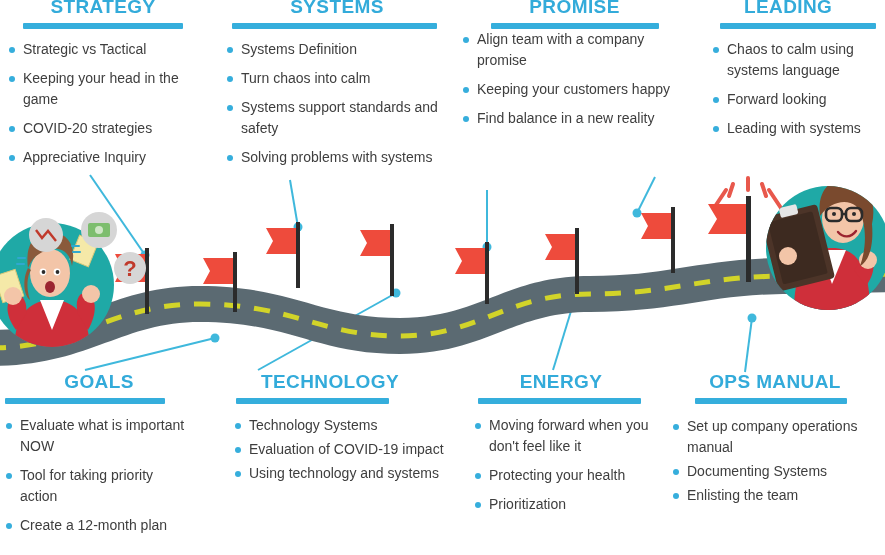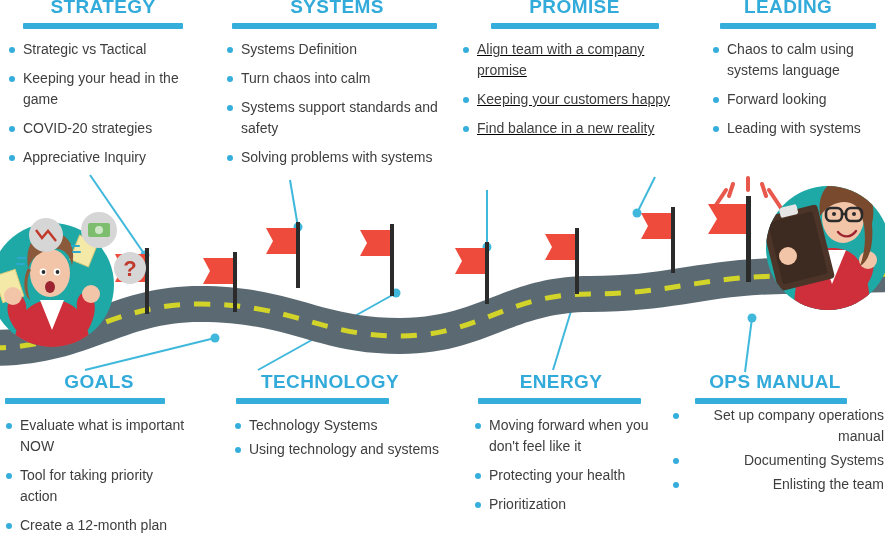--- a/index.html
+++ b/index.html
@@ -252,21 +252,21 @@
       <li>Systems Definition</li>
       <li>Turn chaos into calm</li>
       <li>Systems support standards and safety</li>
       <li>Solving problems with systems</li>
     </ul>
   </div>
 
   <div class="col" style="left:462px;top:-4px;width:225px;">
     <div class="col-head">PROMISE</div>
     <div class="col-rule" style="width:168px;margin-left:29px;"></div>
-    <ul class="bul" style="margin-top:10px;text-decoration:underline;">
+    <ul class="bul" style="margin-top:0;">
       <li>Align team with a company promise</li>
       <li>Keeping your customers happy</li>
       <li>Find balance in a new reality</li>
     </ul>
   </div>
 
   <div class="col" style="left:712px;top:-4px;width:180px;">
     <div class="col-head" style="text-align:left;padding-left:32px;">LEADING</div>
     <div class="col-rule" style="width:156px;margin-left:8px;"></div>
     <ul class="bul" style="margin-top:10px;">
@@ -284,37 +284,38 @@
       <li>Tool for taking priority action</li>
       <li>Create a 12-month plan</li>
     </ul>
   </div>
 
   <div class="col" style="left:222px;top:371px;width:240px;">
     <div class="col-head" style="padding-right:24px;text-align:center;">TECHNOLOGY</div>
     <div class="col-rule" style="width:153px;margin-left:14px;"></div>
     <ul class="bul tight" style="margin-top:11px;margin-left:12px;">
       <li>Technology Systems</li>
+      <li>Evaluation of COVID-19 impact</li>
       <li>Using technology and systems</li>
     </ul>
   </div>
 
   <div class="col" style="left:466px;top:371px;width:190px;">
     <div class="col-head">ENERGY</div>
     <div class="col-rule" style="width:163px;margin-left:12px;"></div>
     <ul class="bul" style="margin-top:11px;margin-left:8px;">
       <li>Moving forward when you don't feel like it</li>
       <li>Protecting your health</li>
       <li>Prioritization</li>
     </ul>
   </div>
 
   <div class="col" style="left:666px;top:371px;width:218px;">
     <div class="col-head">OPS MANUAL</div>
     <div class="col-rule" style="width:152px;margin-left:29px;"></div>
-    <ul class="bul tight" style="margin-top:1px;margin-left:6px;text-align:right;">
+    <ul class="bul tight" style="margin-top:12px;margin-left:6px;">
       <li>Set up company operations manual</li>
       <li>Documenting Systems</li>
       <li>Enlisting the team</li>
     </ul>
   </div>
 
 </div>
 
 </body></html>

